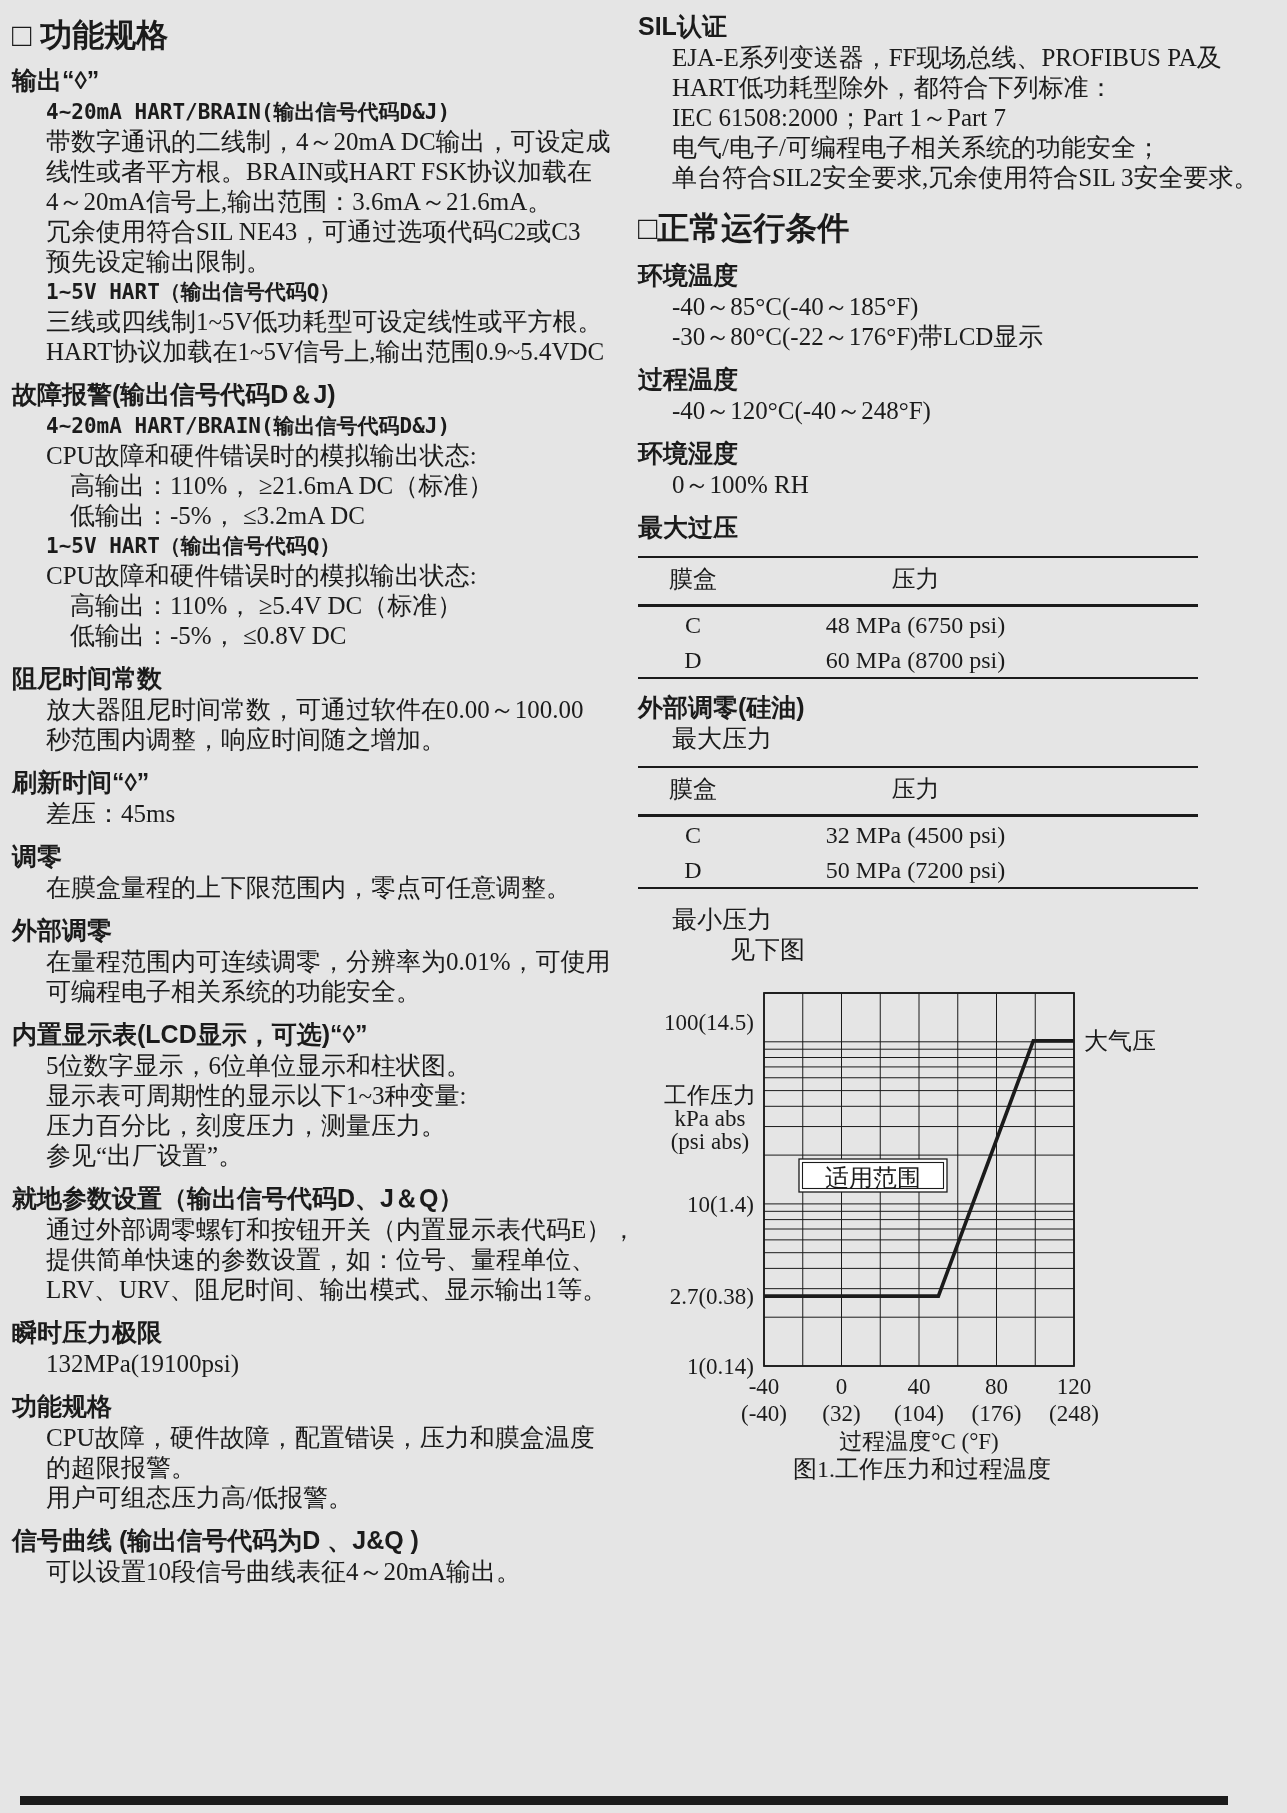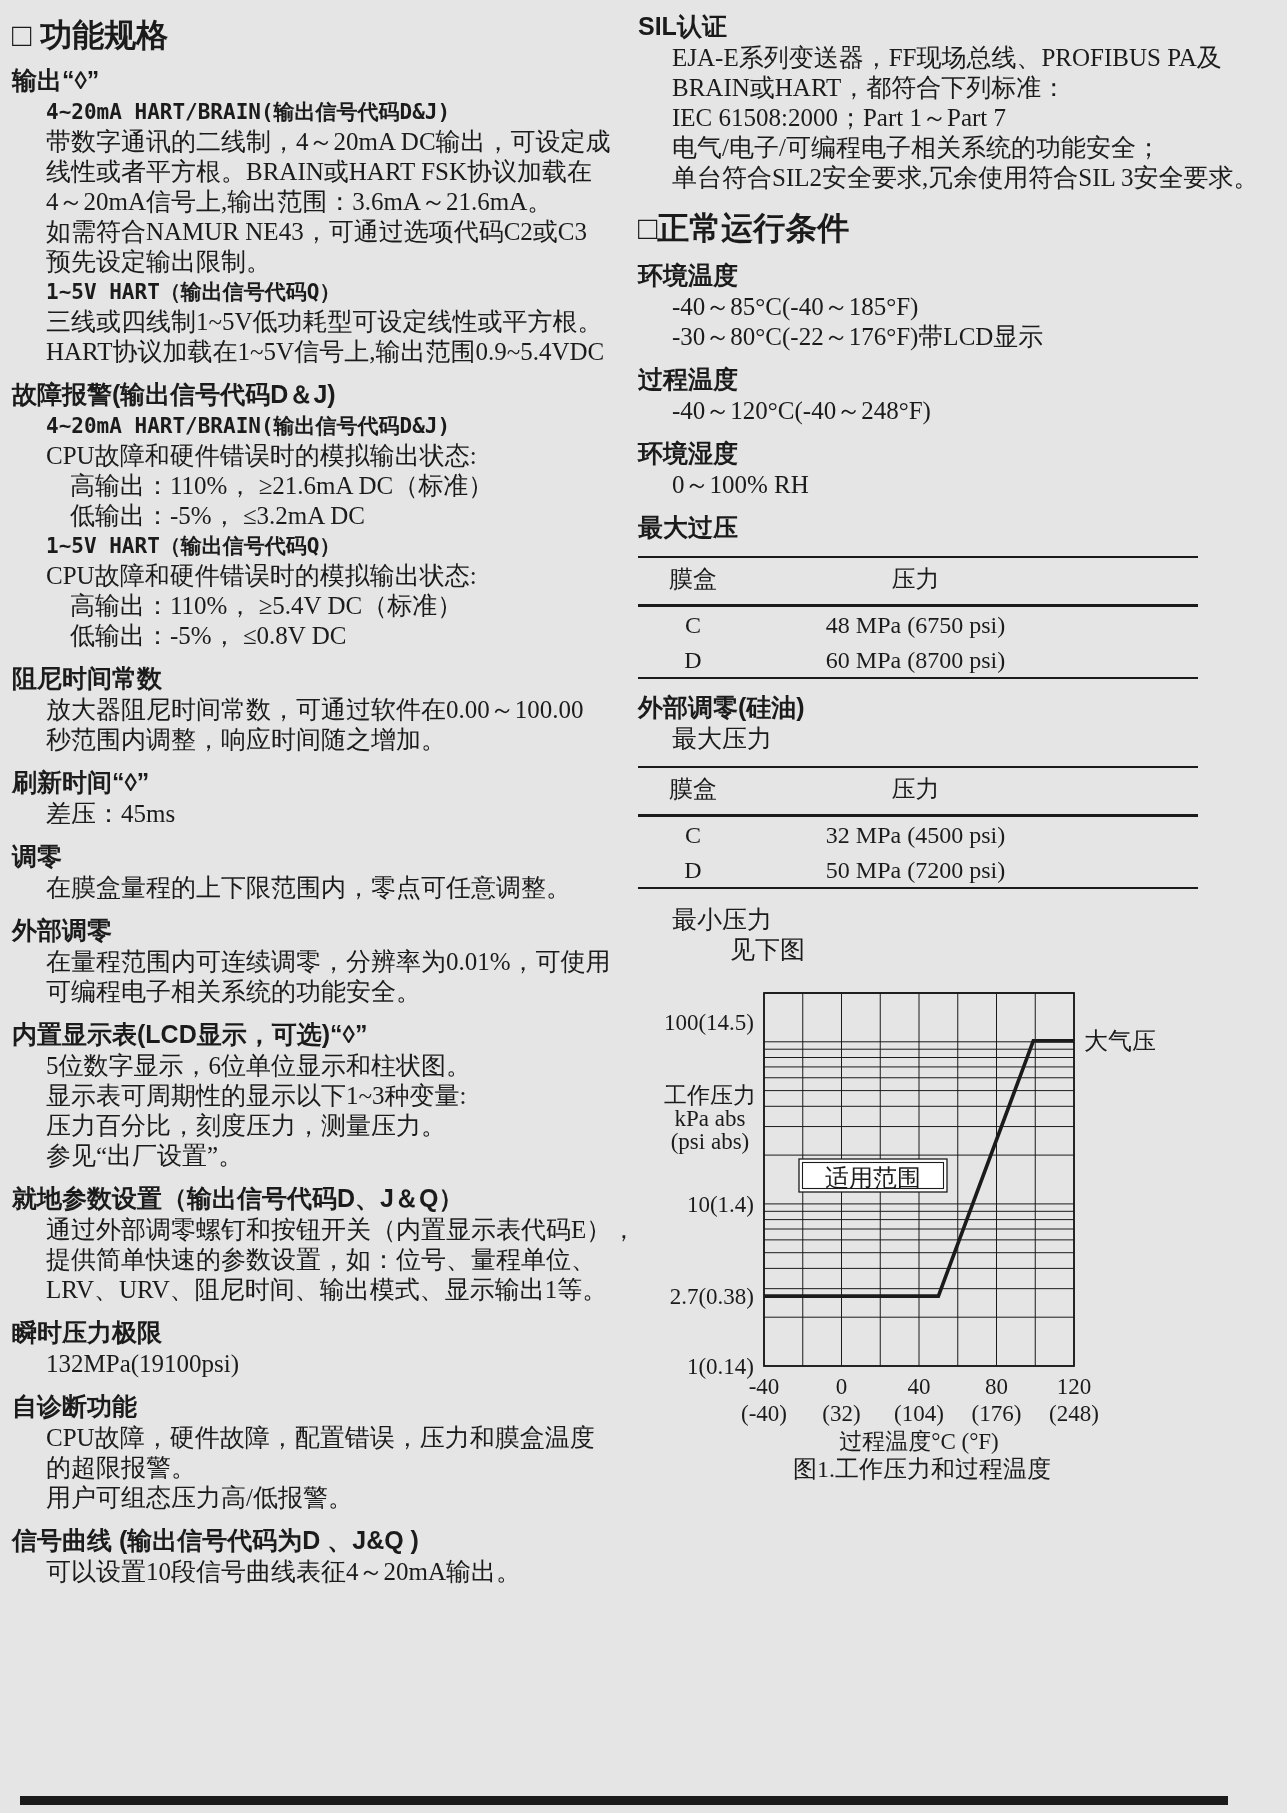--- a/index.html
+++ b/index.html
@@ -32,21 +32,21 @@
 <body>
 
 <div class="page">
   <div class="col col-left" id="col-left">
       <div class="line h1">□ 功能规格</div>
       <div class="line h2 first">输出“◊”</div>
       <div class="line sub ind1">4~20mA HART/BRAIN(输出信号代码D&amp;J)</div>
       <div class="line body ind1">带数字通讯的二线制，4～20mA DC输出，可设定成</div>
       <div class="line body ind1">线性或者平方根。BRAIN或HART FSK协议加载在</div>
       <div class="line body ind1">4～20mA信号上,输出范围：3.6mA～21.6mA。</div>
-      <div class="line body ind1">如需符合NAMUR NE43，可通过选项代码C2或C3</div>
+      <div class="line body ind1">冗余使用符合SIL NE43，可通过选项代码C2或C3</div>
       <div class="line body ind1">预先设定输出限制。</div>
       <div class="line sub ind1">1~5V HART（输出信号代码Q）</div>
       <div class="line body ind1">三线或四线制1~5V低功耗型可设定线性或平方根。</div>
       <div class="line body ind1">HART协议加载在1~5V信号上,输出范围0.9~5.4VDC</div>
       <div class="line h2">故障报警(输出信号代码D＆J)</div>
       <div class="line sub ind1">4~20mA HART/BRAIN(输出信号代码D&amp;J)</div>
       <div class="line body ind1">CPU故障和硬件错误时的模拟输出状态:</div>
       <div class="line body ind2">高输出：110%， ≥21.6mA DC（标准）</div>
       <div class="line body ind2">低输出：-5%， ≤3.2mA DC</div>
       <div class="line sub ind1">1~5V HART（输出信号代码Q）</div>
@@ -67,31 +67,31 @@
       <div class="line body ind1">5位数字显示，6位单位显示和柱状图。</div>
       <div class="line body ind1">显示表可周期性的显示以下1~3种变量:</div>
       <div class="line body ind1">压力百分比，刻度压力，测量压力。</div>
       <div class="line body ind1">参见“出厂设置”。</div>
       <div class="line h2">就地参数设置（输出信号代码D、J＆Q）</div>
       <div class="line body ind1">通过外部调零螺钉和按钮开关（内置显示表代码E），</div>
       <div class="line body ind1">提供简单快速的参数设置，如：位号、量程单位、</div>
       <div class="line body ind1">LRV、URV、阻尼时间、输出模式、显示输出1等。</div>
       <div class="line h2">瞬时压力极限</div>
       <div class="line body ind1">132MPa(19100psi)</div>
-      <div class="line h2">自诊断功能</div>
+      <div class="line h2">功能规格</div>
       <div class="line body ind1">CPU故障，硬件故障，配置错误，压力和膜盒温度</div>
       <div class="line body ind1">的超限报警。</div>
       <div class="line body ind1">用户可组态压力高/低报警。</div>
       <div class="line h2">信号曲线 (输出信号代码为D 、J&amp;Q )</div>
       <div class="line body ind1">可以设置10段信号曲线表征4～20mA输出。</div>
     </div>
   <div class="col col-right" id="col-right">
       <div class="line h2 first">SIL认证</div>
       <div class="line body ind1">EJA-E系列变送器，FF现场总线、PROFIBUS PA及</div>
-      <div class="line body ind1">BRAIN或HART，都符合下列标准：</div>
+      <div class="line body ind1">HART低功耗型除外，都符合下列标准：</div>
       <div class="line body ind1">IEC 61508:2000；Part 1～Part 7</div>
       <div class="line body ind1">电气/电子/可编程电子相关系统的功能安全；</div>
       <div class="line body ind1">单台符合SIL2安全要求,冗余使用符合SIL 3安全要求。</div>
       <div class="line h1">□正常运行条件</div>
       <div class="line h2 first">环境温度</div>
       <div class="line body ind1">-40～85°C(-40～185°F)</div>
       <div class="line body ind1">-30～80°C(-22～176°F)带LCD显示</div>
       <div class="line h2">过程温度</div>
       <div class="line body ind1">-40～120°C(-40～248°F)</div>
       <div class="line h2">环境湿度</div>

